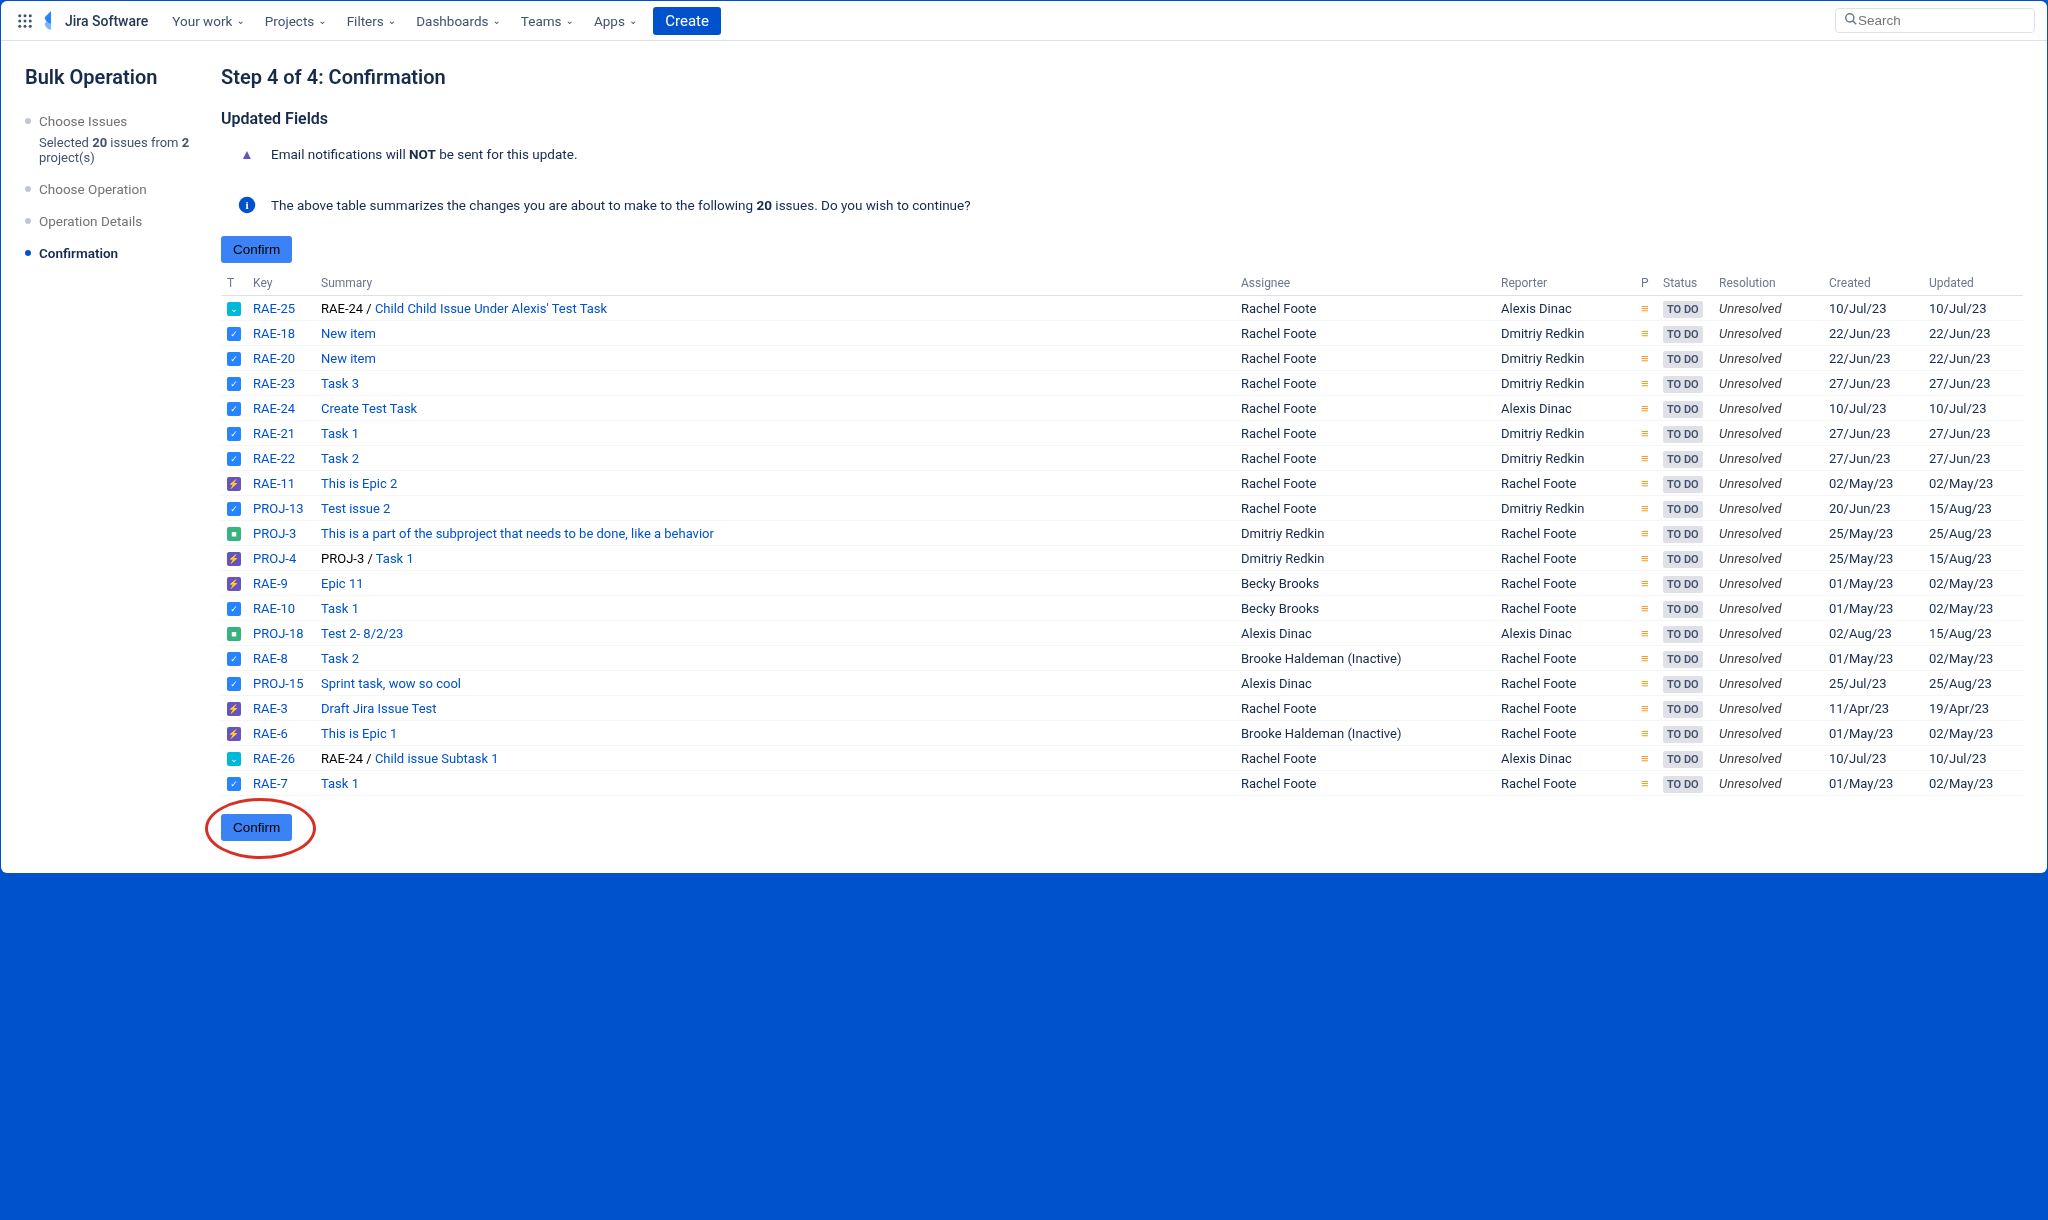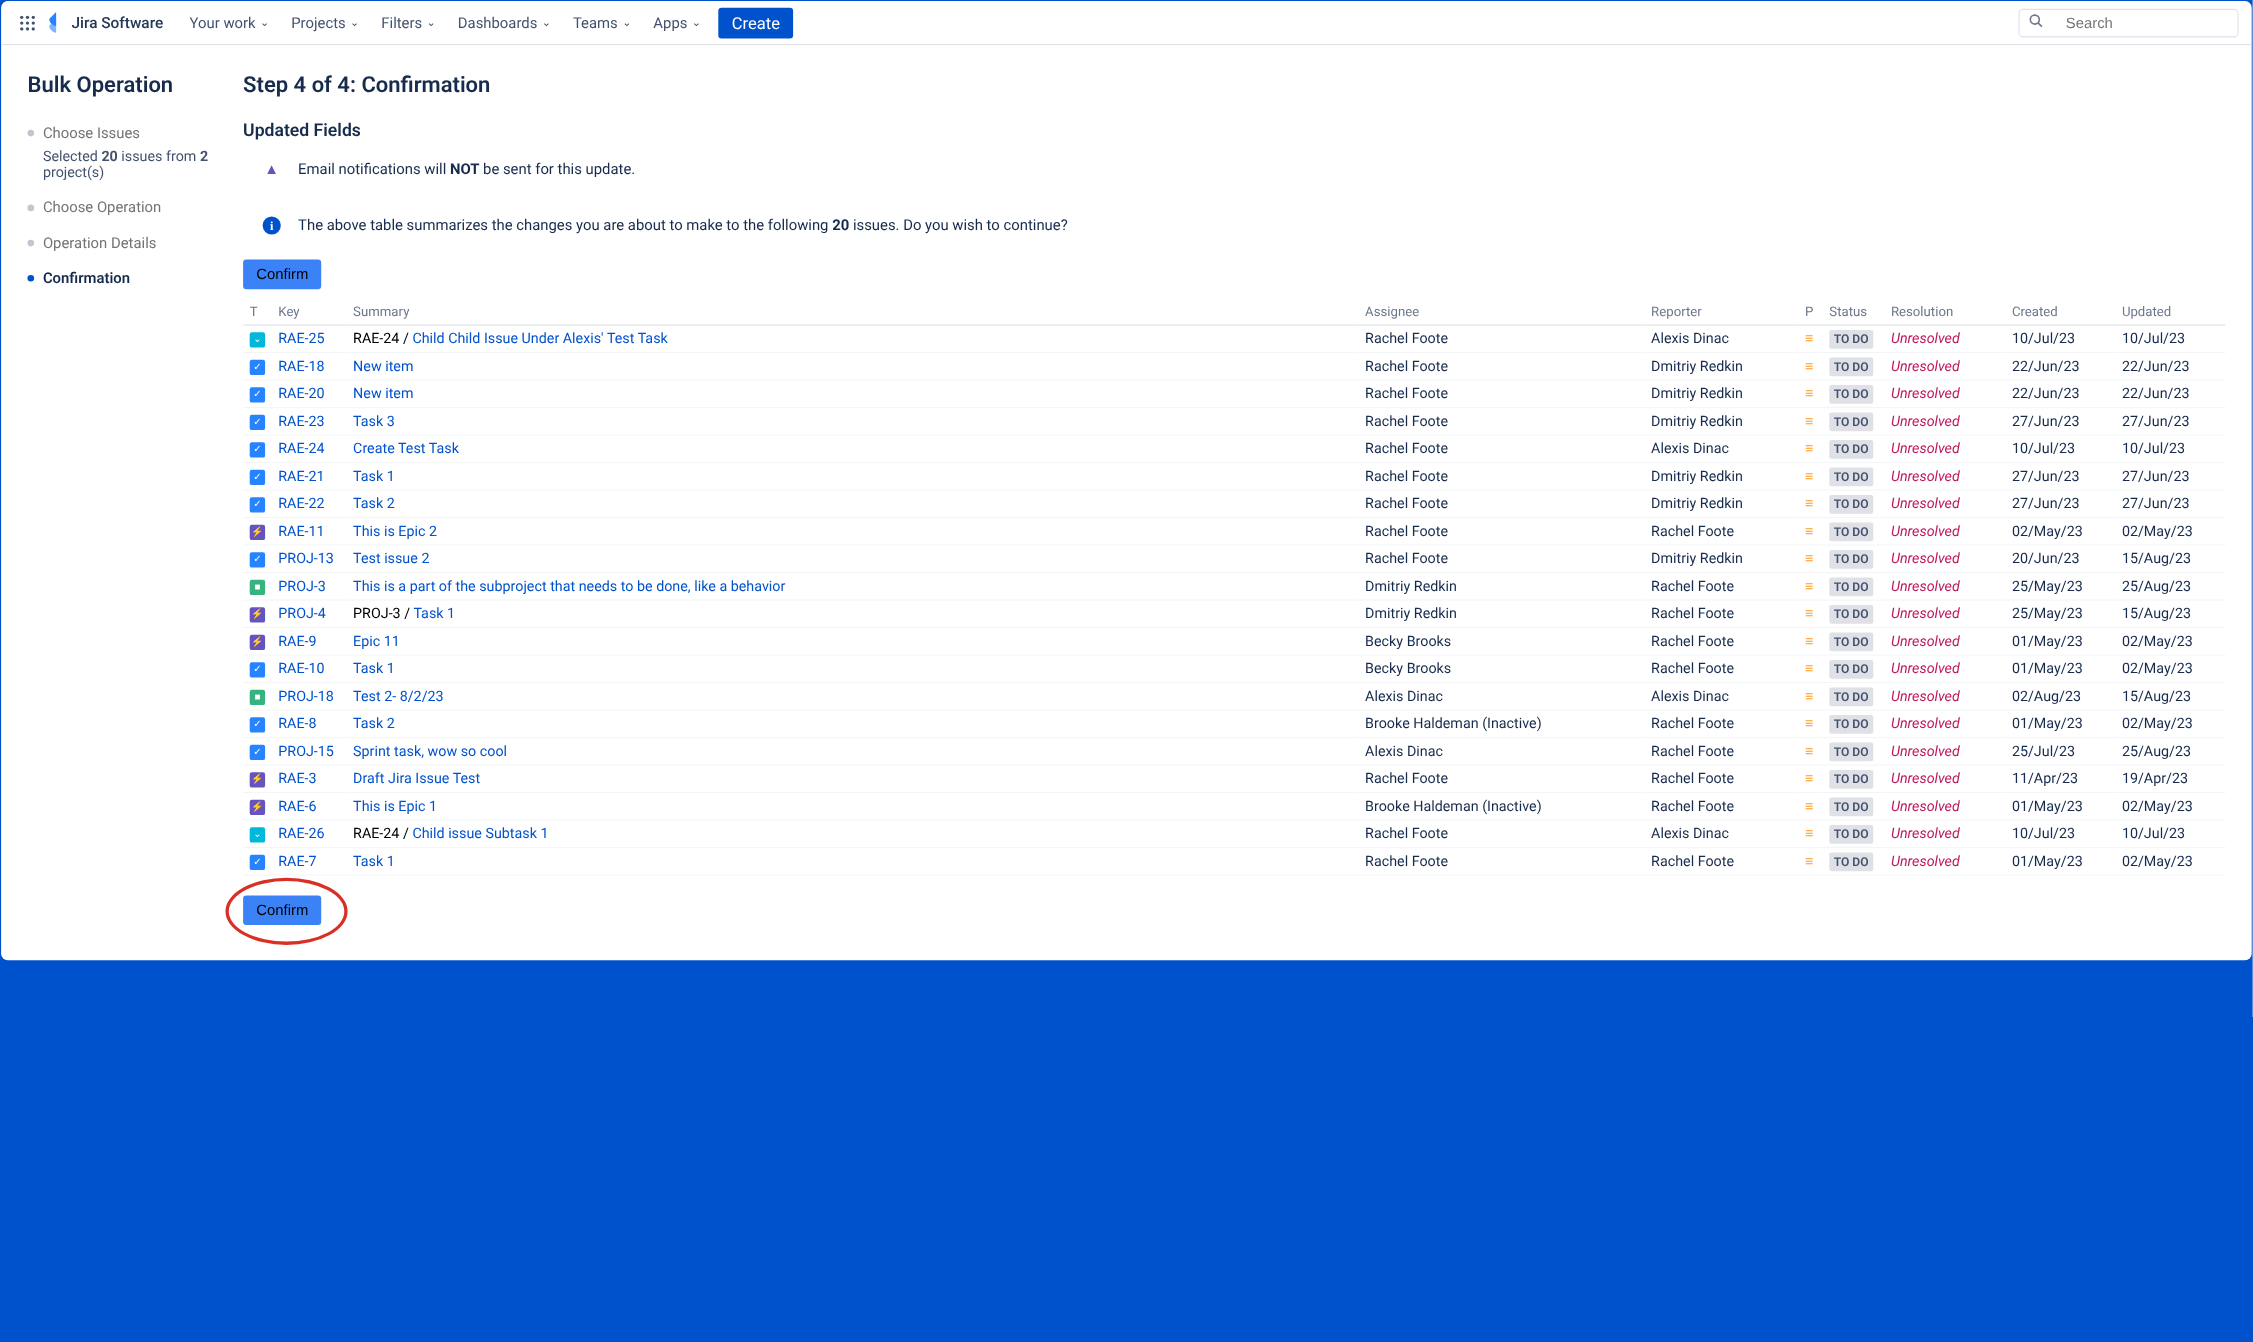--- a/index.html
+++ b/index.html
@@ -8,21 +8,21 @@
 .window { background: #fff; border-radius: 6px; overflow: hidden; }
 .topnav { display: flex; align-items: center; padding: 0 12px; height: 40px; border-bottom: 1px solid #dfe1e6; }
 .app-switcher { width: 24px; height: 24px; display: flex; align-items: center; justify-content: center; color: #42526e; cursor: pointer; margin-right: 4px; }
 .logo { display: flex; align-items: center; gap: 4px; margin-right: 16px; color: #253858; font-weight: 500; }
 .logo svg { width: 20px; height: 20px; }
 .nav-items { display: flex; gap: 4px; }
 .nav-item { padding: 4px 8px; color: #42526e; cursor: pointer; border-radius: 3px; display: flex; align-items: center; gap: 4px; font-size: 13.5px; }
 .chev { font-size: 10px; color: #42526e; }
 .create-btn { background: #0052cc; color: #fff; padding: 5px 12px; border-radius: 3px; margin-left: 8px; cursor: pointer; font-size: 15px; }
 .nav-spacer { flex: 1; }
-.search-box { display: flex; align-items: center; border: 1px solid #dfe1e6; border-radius: 4px; padding: 3px 8px; width: 200px; color: #6b778c; gap: 20px; }
+.search-box { display: flex; align-items: center; border: 1px solid #dfe1e6; border-radius: 4px; padding: 3px 8px; width: 200px; color: #6b778c; gap: 0; }
 .search-box input { border: none; outline: none; width: 100%; font-size: 13.5px; }
 .content { display: flex; }
 .sidebar { width: 220px; padding: 24px 0 24px 24px; }
 .sidebar h2 { font-size: 20px; font-weight: 600; margin-bottom: 24px; }
 .step-list { list-style: none; display: flex; flex-direction: column; gap: 16px; }
 .step-list li { position: relative; padding-left: 14px; font-size: 13.5px; }
 .step-list li::before { content: ""; position: absolute; left: 0; top: 5px; width: 6px; height: 6px; border-radius: 50%; background: #c1c7d0; }
 .step-list li.active::before { background: #0052cc; }
 .step-list li a { color: #737373; text-decoration: none; }
 .step-list li .sub { color: #42526e; font-size: 13px; margin-top: 6px; }
@@ -43,21 +43,21 @@
 .issues-table td { padding: 4px 6px; font-size: 13px; border-bottom: 1px solid #f4f5f7; white-space: nowrap; }
 .key-link, .sum-link { color: #0052cc; text-decoration: none; }
 .sum-prefix { color: #000000; }
 .type-icon { width: 14px; height: 14px; border-radius: 2px; display: inline-flex; align-items: center; justify-content: center; color: #fff; font-size: 9px; }
 .t-task { background: #2684ff; }
 .t-epic { background: #6554c0; }
 .t-sub { background: #00b8d9; }
 .t-story { background: #36b37e; }
 .prio-icon { color: #ff991f; font-weight: bold; }
 .status-badge { background: #dfe1e6; color: #42526e; font-size: 11px; padding: 2px 4px; border-radius: 2px; font-weight: 600; }
-.resolution { font-style: italic; color: #be185d; }
+.resolution { font-style: italic; color: #404040; }
 .annot { position: relative; display: inline-block; }
 .annot::after { content: ""; position: absolute; left: -16px; right: -24px; top: -10px; bottom: -10px; border: 3px solid #d93025; border-radius: 50%; pointer-events: none; }
 </style>
 </head>
 <body>
 
 <div class="frame">
 <div class="window">
 
 <div class="topnav">

